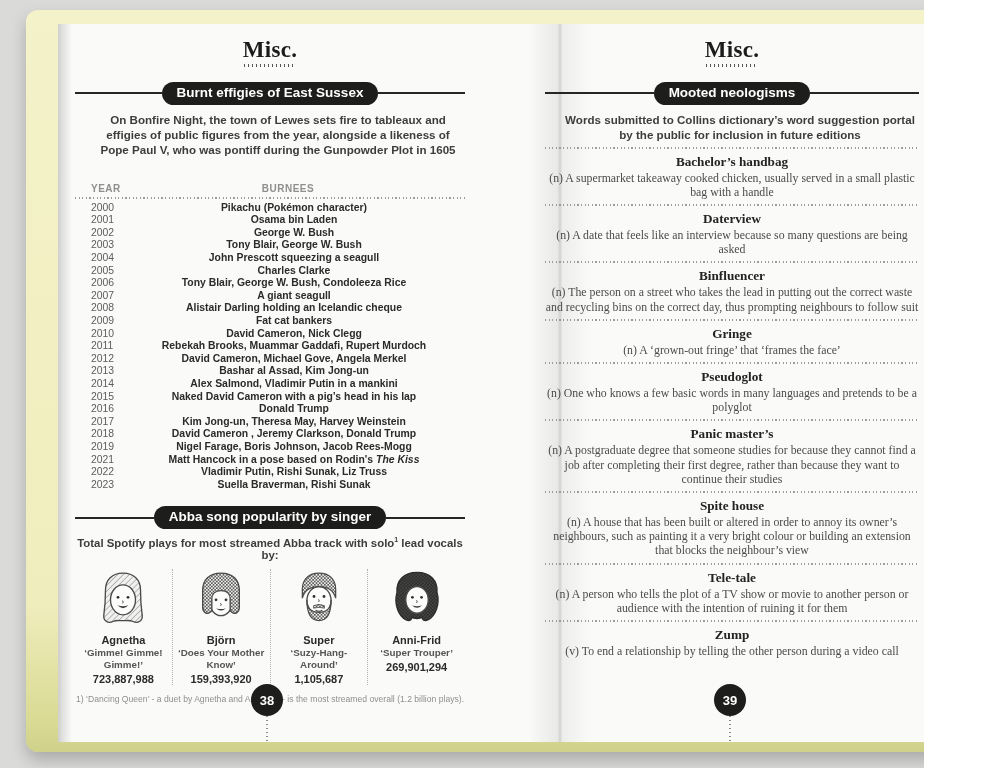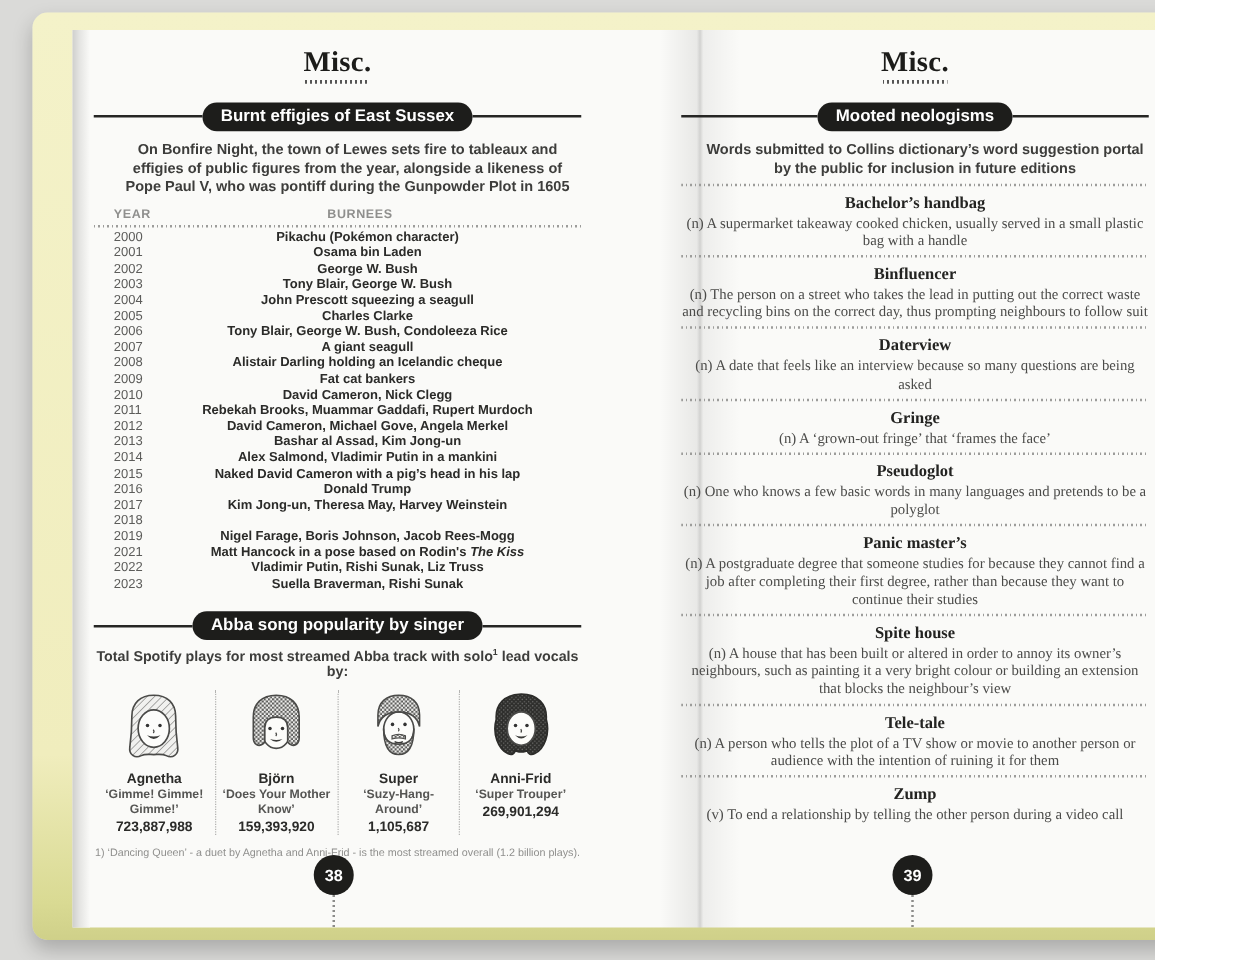--- a/index.html
+++ b/index.html
@@ -22,21 +22,21 @@
   .logo{font-family:"Liberation Serif",serif;font-weight:700;font-size:23px;color:#1c1c1a;
         text-align:center;letter-spacing:.3px;line-height:1;}
   .logo-dots{width:52px;height:3px;margin:3px auto 0;
         background:repeating-linear-gradient(90deg,#555 0 1.5px,transparent 1.5px 4px);}
   .badge-row{display:flex;align-items:center;margin-top:15px;}
   .badge-row .rule{flex:1;height:2px;background:#262624;}
   .pill{background:var(--badge,#1d1d1b);color:#fff;border-radius:999px;padding:4px 15px 5px;
         font-size:13.5px;font-weight:700;white-space:nowrap;line-height:1;}
   .intro{margin-top:7px;text-align:center;font-size:11.6px;font-weight:700;color:#3d3d3b;line-height:1.3;margin-left:16px;}
   
-  .tbl-head{display:grid;grid-template-columns:66px 1fr;margin-top:9px;color:#8f8f8d;
+  .tbl-head{display:grid;grid-template-columns:66px 1fr;margin-top:26px;color:#8f8f8d;
         font-size:10px;font-weight:700;letter-spacing:.5px;}
   .tbl-head .h-year{padding-left:16px;text-align:left;}
   .tbl-head .h-burnees{text-align:center;padding-right:30px;}
   .dotline{height:2px;margin-top:3px;
         background:repeating-linear-gradient(90deg,#9c9c9a 0 1.2px,transparent 1.2px 3.6px);}
   .effigy-rows{margin-top:3px;}
   .effigy-row{display:grid;grid-template-columns:66px 1fr;line-height:12.6px;font-size:10.4px;gap:12px;}
   .effigy-row .year{padding-left:16px;color:#5c5c5a;font-weight:400;}
   .effigy-row .burnee{text-align:center;padding-right:30px;color:#2b2b29;font-weight:700;}
   .it{font-style:italic;margin-left:3px;}
@@ -180,20 +180,21 @@
         <div class="effigy-row">
         <div class="year">2016</div>
         <div class="burnee"><span>Donald Trump</span></div>
       </div>
         <div class="effigy-row">
         <div class="year">2017</div>
         <div class="burnee"><span>Kim Jong-un, Theresa May, Harvey Weinstein</span></div>
       </div>
         <div class="effigy-row">
         <div class="year">2018</div>
+        <div class="burnee"><span>David Cameron , Jeremy Clarkson, Donald Trump</span></div>
       </div>
         <div class="effigy-row">
         <div class="year">2019</div>
         <div class="burnee"><span>Nigel Farage, Boris Johnson, Jacob Rees-Mogg</span></div>
       </div>
         <div class="effigy-row">
         <div class="year">2021</div>
         <div class="burnee"><span>Matt Hancock in a pose based on Rodin's</span><i class="it">The Kiss</i></div>
       </div>
         <div class="effigy-row">
@@ -284,27 +285,27 @@
     <div class="intro">Words submitted to Collins dictionary’s word suggestion portal by the public for inclusion in future editions</div>
 
     <div class="entries">
         <div class="entry">
         <div class="dotline"></div>
         <div class="term">Bachelor’s handbag</div>
         <div class="definition">(n) A supermarket takeaway cooked chicken, usually served in a small plastic bag with a handle</div>
       </div>
         <div class="entry">
         <div class="dotline"></div>
+        <div class="term">Daterview</div>
+        <div class="definition">(n) A date that feels like an interview because so many questions are being asked</div>
+      </div>
+        <div class="entry">
+        <div class="dotline"></div>
         <div class="term">Binfluencer</div>
         <div class="definition">(n) The person on a street who takes the lead in putting out the correct waste and recycling bins on the correct day, thus prompting neighbours to follow suit</div>
-      </div>
-        <div class="entry">
-        <div class="dotline"></div>
-        <div class="term">Daterview</div>
-        <div class="definition">(n) A date that feels like an interview because so many questions are being asked</div>
       </div>
         <div class="entry">
         <div class="dotline"></div>
         <div class="term">Gringe</div>
         <div class="definition">(n) A ‘grown-out fringe’ that ‘frames the face’</div>
       </div>
         <div class="entry">
         <div class="dotline"></div>
         <div class="term">Pseudoglot</div>
         <div class="definition">(n) One who knows a few basic words in many languages and pretends to be a polyglot</div>

